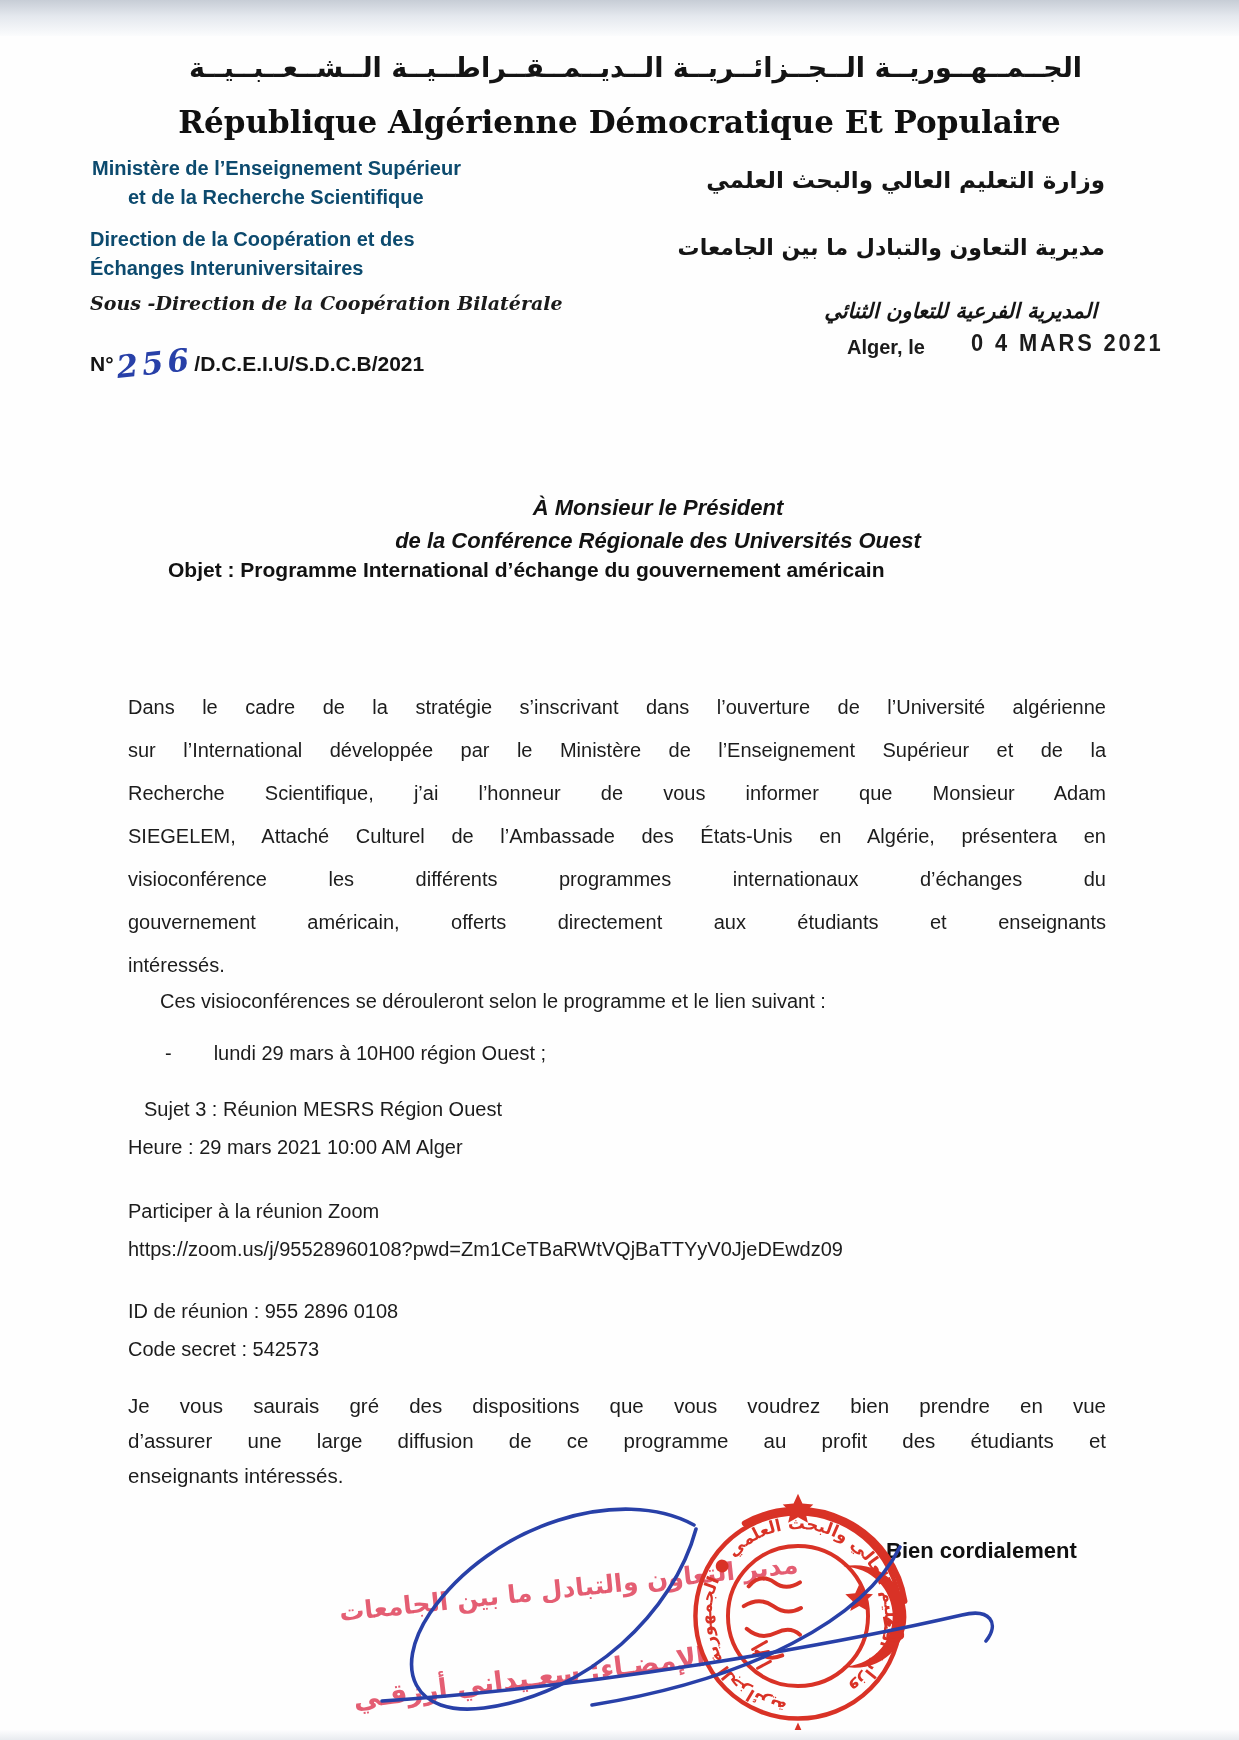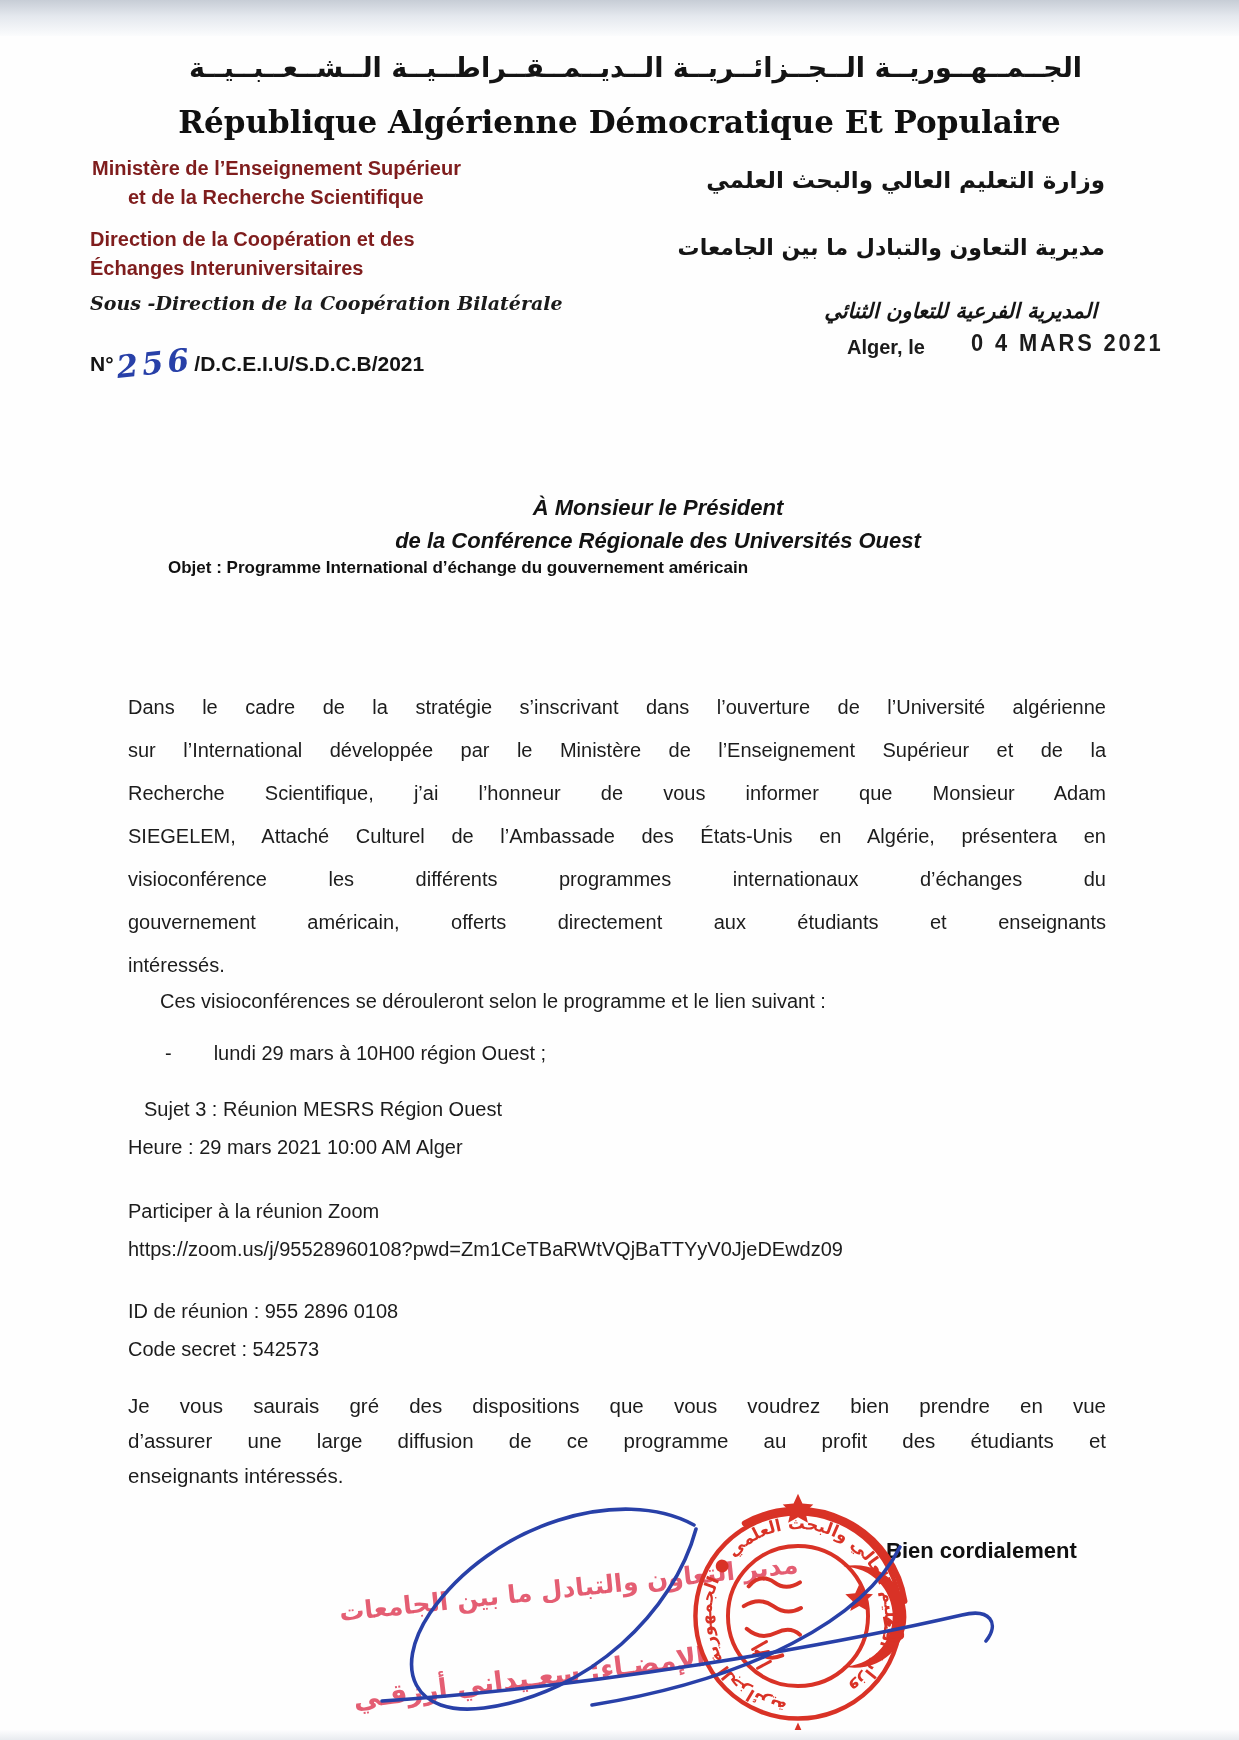--- a/index.html
+++ b/index.html
@@ -24,21 +24,21 @@
   .ar{direction:rtl;font-family:"DejaVu Sans", sans-serif;}
   .republic-ar{
     top:52px;left:0;width:100%;text-align:center;
     font-size:27px;font-weight:bold;letter-spacing:1px;color:#141414;margin-left:16px;
   }
   .republic-fr{
     top:104px;left:0;width:100%;text-align:center;
     font-family:"DejaVu Serif", serif;font-weight:bold;
     font-size:31px;color:#101010;
   }
-  .sender-line{font-weight:bold;font-size:20px;color:#7f1d1d;}
+  .sender-line{font-weight:bold;font-size:20px;color:#0c4a6e;}
   .sender-sub{
     font-family:"DejaVu Serif", serif;font-style:italic;font-weight:bold;
     font-size:19px;color:#1a1a1a;text-align:center;
   }
   .ar-line{font-weight:bold;font-size:22px;color:#151515;margin-top:7px;}
   .ar-italic{font-style:italic;font-weight:bold;font-size:21px;}
   .ref-line{font-weight:bold;font-size:21px;color:#141414;}
   .handwritten-num{
     font-family:"DejaVu Serif", serif;font-style:italic;
     color:#2840a8;font-size:31px;font-weight:bold;
@@ -48,21 +48,21 @@
   .dateline-label{font-weight:bold;font-size:20px;text-align:right;}
   .date-stamp{
     font-weight:bold;font-size:23px;letter-spacing:3px;color:#1c1c1c;
     display:inline-block;transform:scaleX(.95);
   }
   .addressee{
     top:444px;left:250px;width:800px;text-align:center;
     font-weight:bold;font-style:italic;font-size:22px;line-height:33px;color:#131313;margin-top:47px;
   }
   .subject{
-    top:558px;left:168px;font-weight:bold;font-size:17px;color:#111;
+    top:558px;left:168px;font-weight:bold;font-size:21px;color:#111;
   }
   .body-par{width:978px;font-size:20px;color:#1c1c1c;}
   .jline{text-align:justify;text-align-last:justify;height:43px;line-height:43px;white-space:nowrap;}
   .jline.last{text-align-last:left;}
   .jline35{text-align:justify;text-align-last:justify;height:35px;line-height:35px;white-space:nowrap;font-size:20.5px;}
   .jline35.last{text-align-last:left;}
   .plain-line{font-size:20px;color:#1c1c1c;}
   .closing-sal{font-weight:bold;font-size:22px;color:#101010;}
   .stamp-pink{
     color:rgba(224,72,96,.88);font-weight:bold;font-size:25px;

